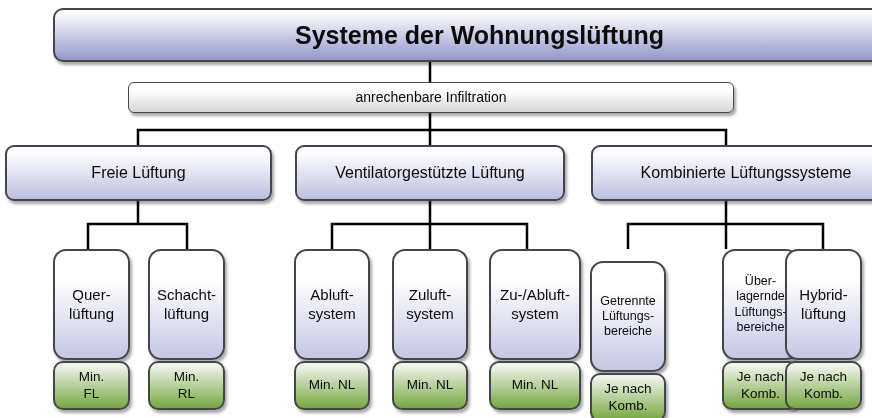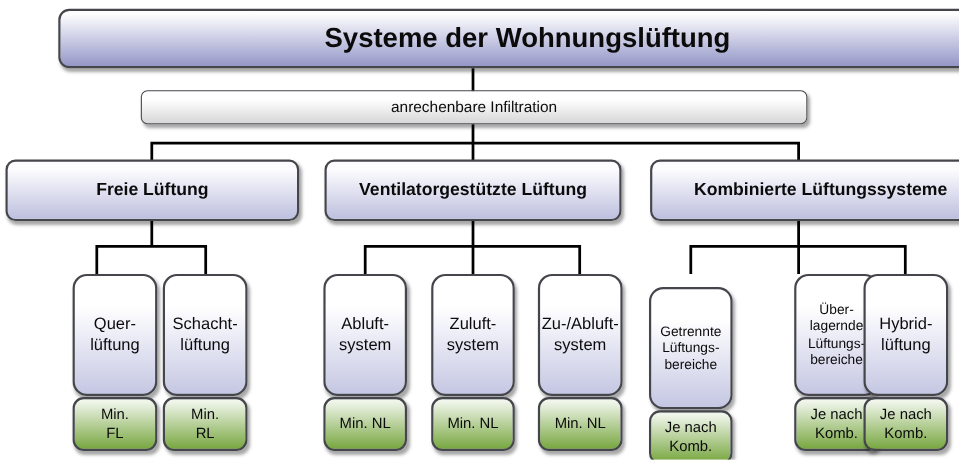--- a/index.html
+++ b/index.html
@@ -47,45 +47,45 @@
     border-radius: 6px;
     border-width: 1.5px;
     background: linear-gradient(to bottom, #ffffff 25%, #d7d7d7 100%);
     font-size: 14px;
   }
   .branch-box {
     top: 145px; height: 56px;
     border-radius: 9px;
     background: linear-gradient(to bottom, #fcfcfe 14%, #bdbfde 100%);
     font-size: 16px;
-    font-weight: bold;
+    font-weight: normal;
   }
   .branch-freie  { left: 5px;   width: 267px; }
   .branch-vent   { left: 295px; width: 270px; }
   .branch-komb   { left: 591px; width: 310px; }
   .system-box {
     top: 249px; height: 111px;
     border-radius: 13px;
     background: linear-gradient(to bottom, #ffffff 26%, #c5c7e3 100%);
     font-size: 15px;
     white-space: pre-line;
   }
   .system-box.small-text { font-size: 12.5px; }
   .badge-box {
     top: 361px; height: 49px;
     border-radius: 10px;
     background: linear-gradient(to bottom, #f1f6ec 4%, #78a741 100%);
     font-size: 13.5px;
     white-space: pre-line;
   }
-  .col-quer   { left: 66px;  width: 77px; }
+  .col-quer   { left: 53px;  width: 77px; }
   .col-scha   { left: 148px; width: 77px; }
   .col-ab     { left: 294px; width: 76px; }
   .col-zu     { left: 392px; width: 76px; }
-  .col-zuab   { left: 489px; width: 77px; }
+  .col-zuab   { left: 489px; width: 92px; }
   .col-getr   { left: 590px; width: 76px; margin-top: 12px; }
   .col-ueber  { left: 722px; width: 77px; }
   .col-hyb    { left: 785px; width: 77px; }
 </style>
 </head>
 <body>
 
 <div id="stage">
 
   <svg id="connectors" viewBox="0 0 872 418" xmlns="http://www.w3.org/2000/svg">

